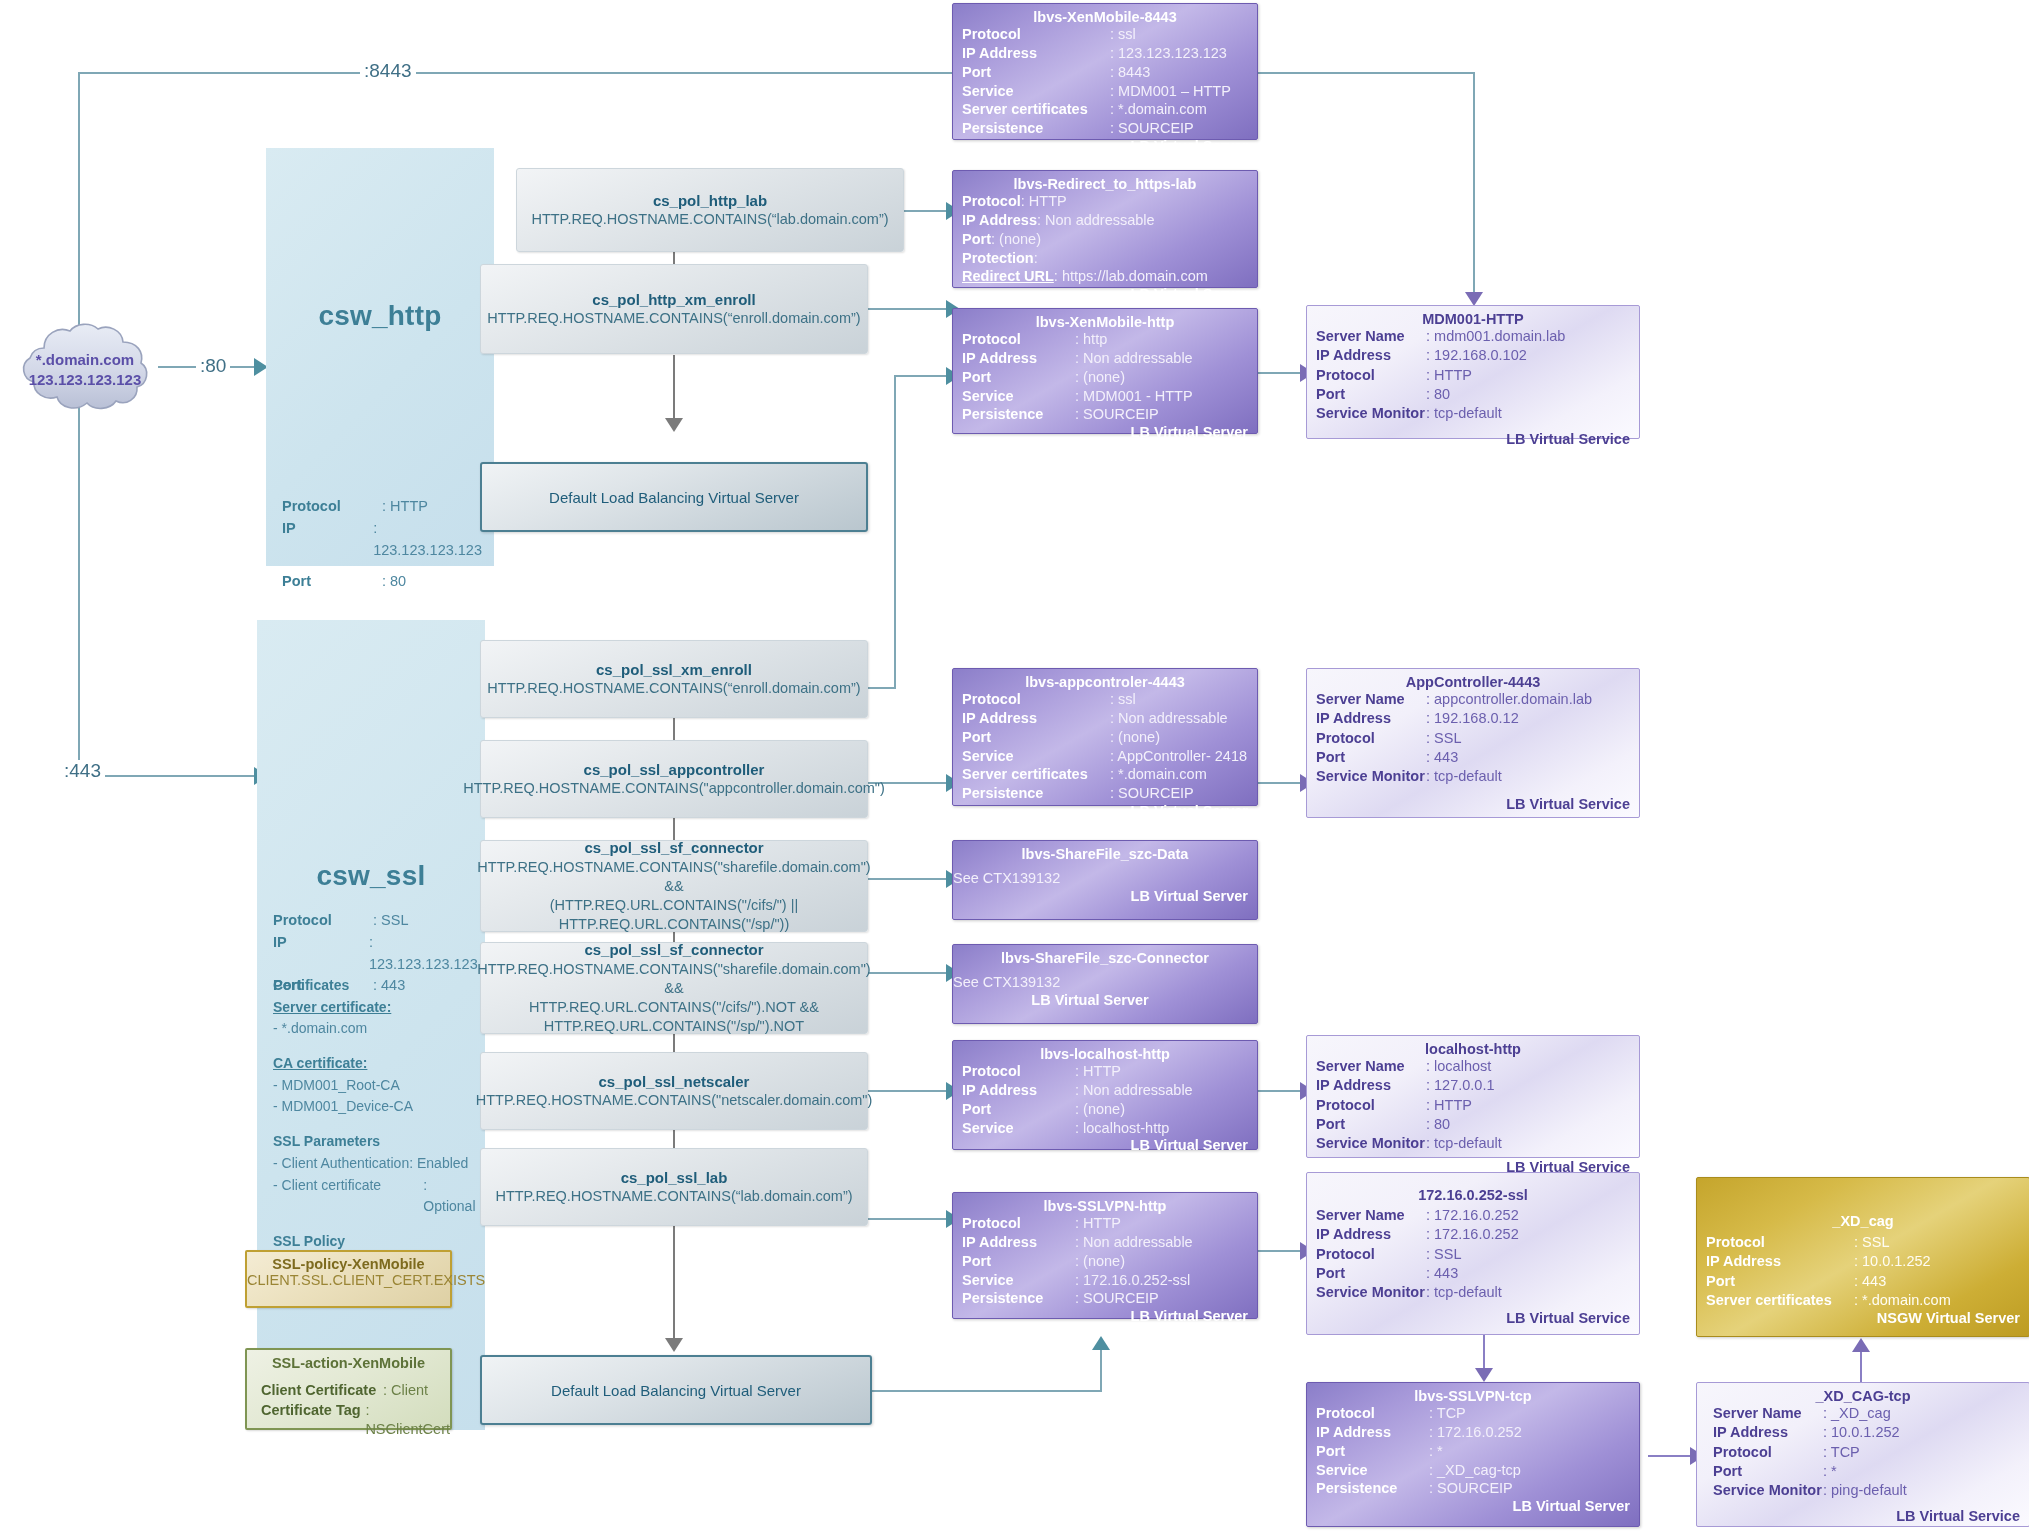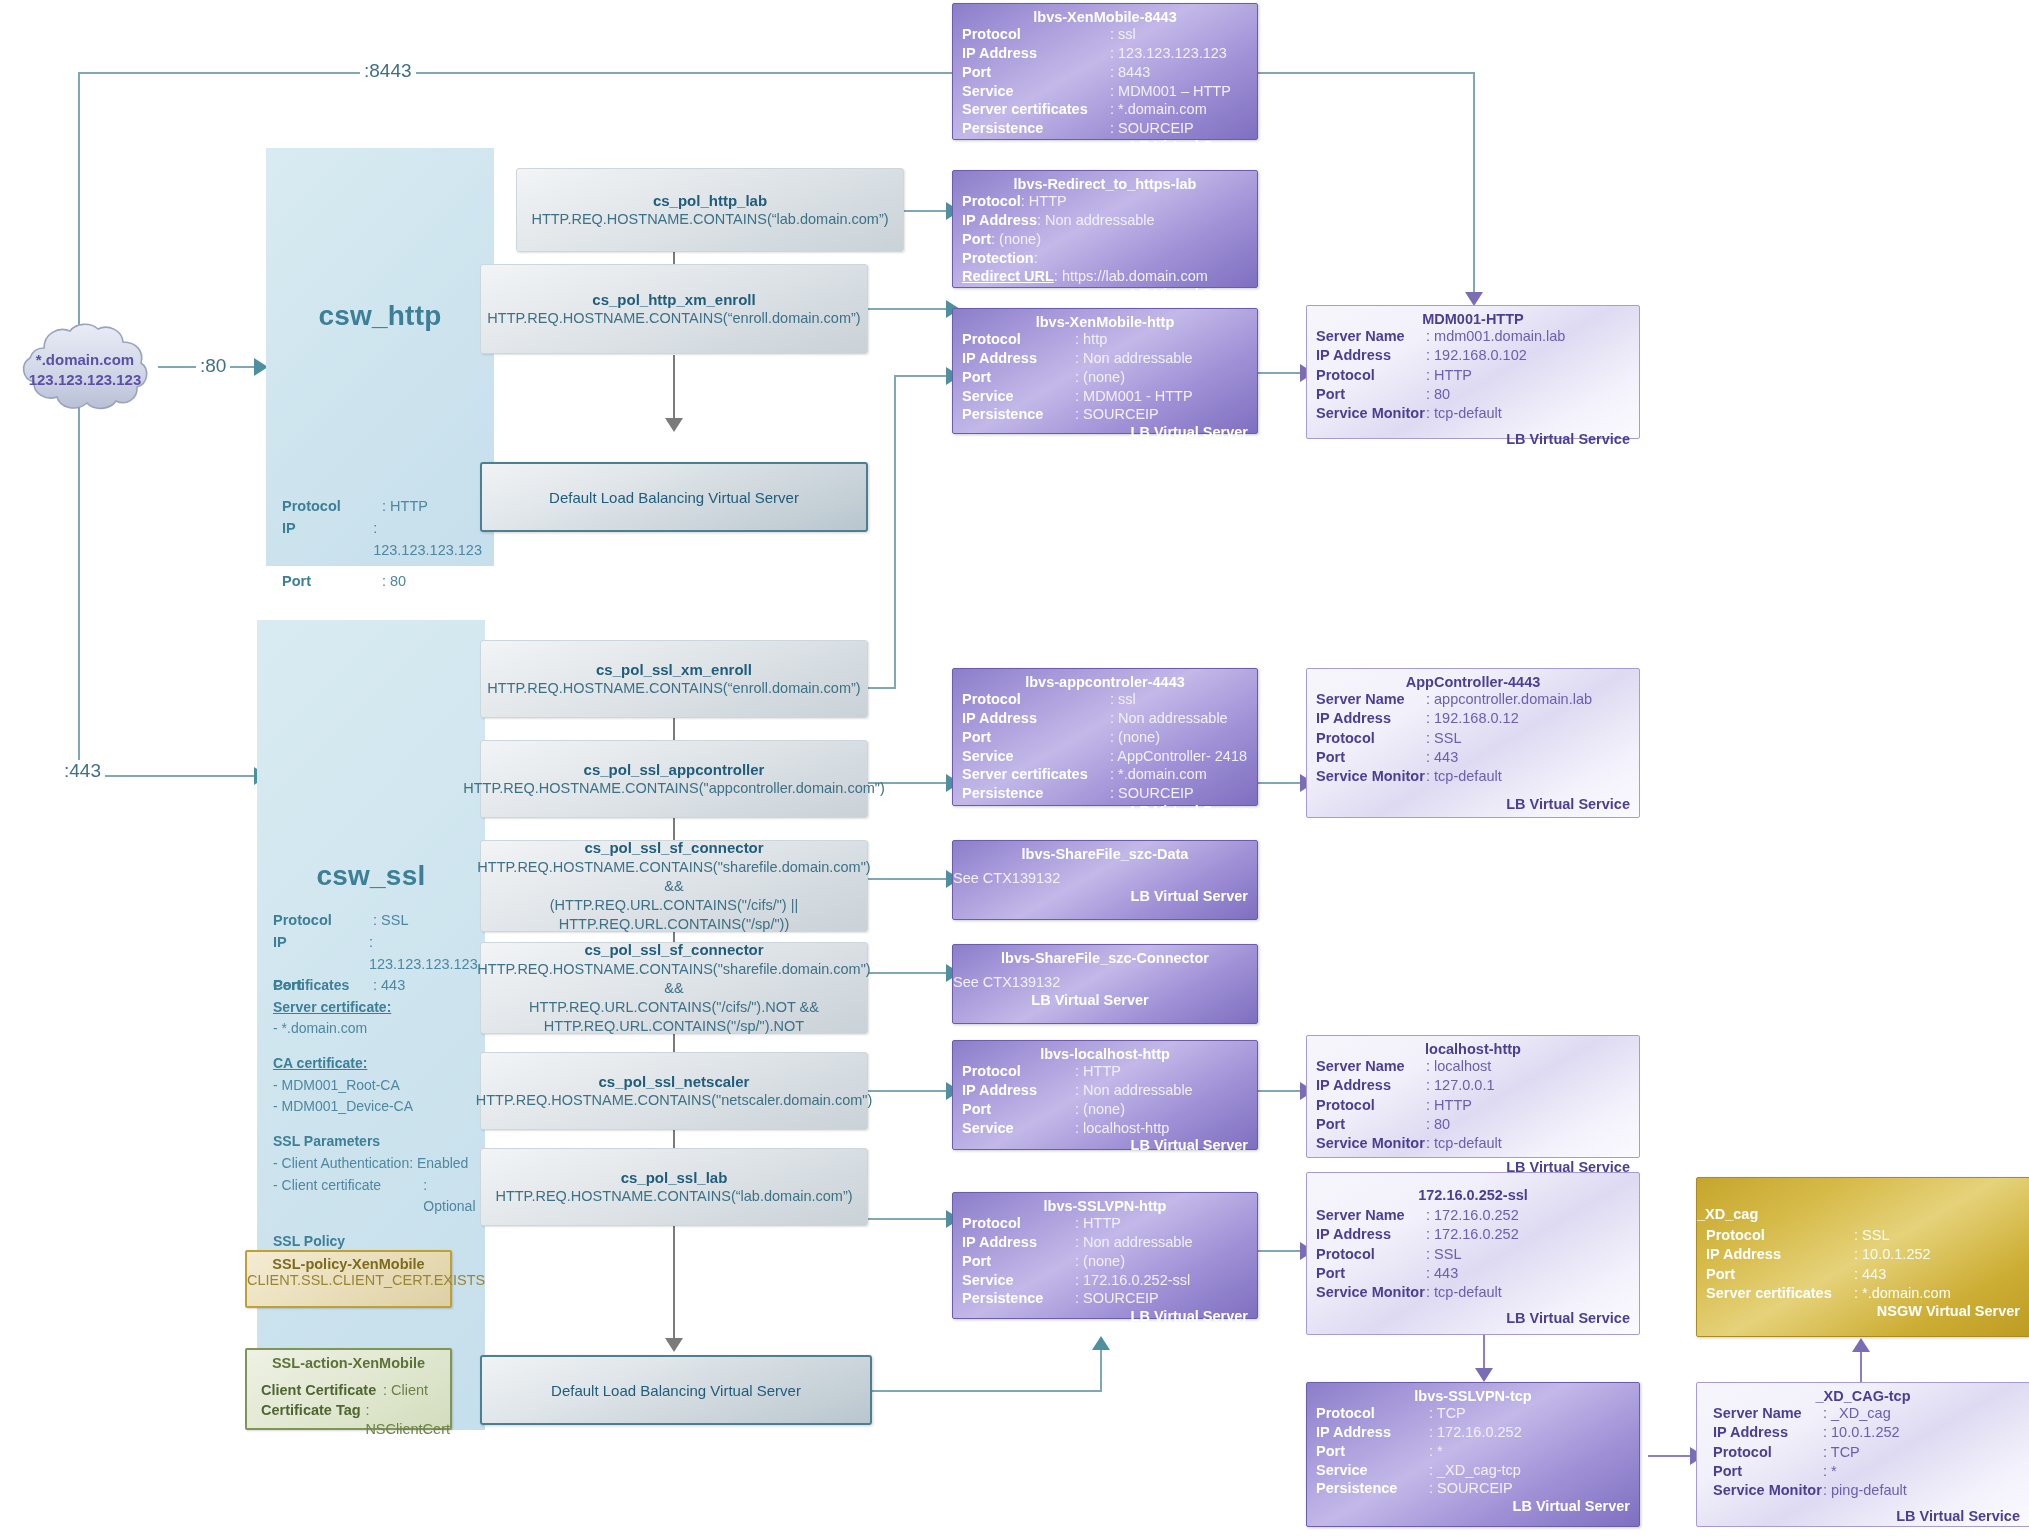--- a/index.html
+++ b/index.html
@@ -97,21 +97,21 @@
   .svc .rows .r{display:flex;}
   .svc .rows .k{font-weight:bold;color:#4c3f93;}
   .svc .rows .v{font-weight:400;color:#6b5fae;}
   .svc .foot{text-align:right;font-size:14.5px;font-weight:bold;color:#4c3f93;
        padding-right:9px;}
 
   
   .gold{background:linear-gradient(150deg,#c5a52c 0%,#d6ba48 25%,#e5d27a 50%,#cdae35 78%,#bd9c22 100%);
         border:1px solid #a98c1c;border-radius:2px;color:#ffffff;
         box-shadow:1px 1px 3px rgba(0,0,0,.2);}
-  .gold .ttl{text-align:left;font-size:14.5px;font-weight:bold;padding-top:5px;}
+  .gold .ttl{text-align:center;font-size:14.5px;font-weight:bold;padding-top:5px;margin-top:7px;}
   .gold .rows{padding-left:9px;font-size:14.5px;line-height:1.33;}
   .gold .rows .r{display:flex;}
   .gold .rows .k{font-weight:bold;}
   .gold .rows .v{font-weight:400;color:#fffdf3;}
   .gold .foot{text-align:right;font-size:14.5px;font-weight:bold;padding-right:9px;}
 
   
   .sslpol{background:linear-gradient(150deg,#f4ecd4 0%,#ebe0bd 45%,#ded0a4 100%);
         border:2px solid #bfa033;border-radius:2px;text-align:center;
         color:#8a7320;box-shadow:1px 1px 2px rgba(0,0,0,.15);}

